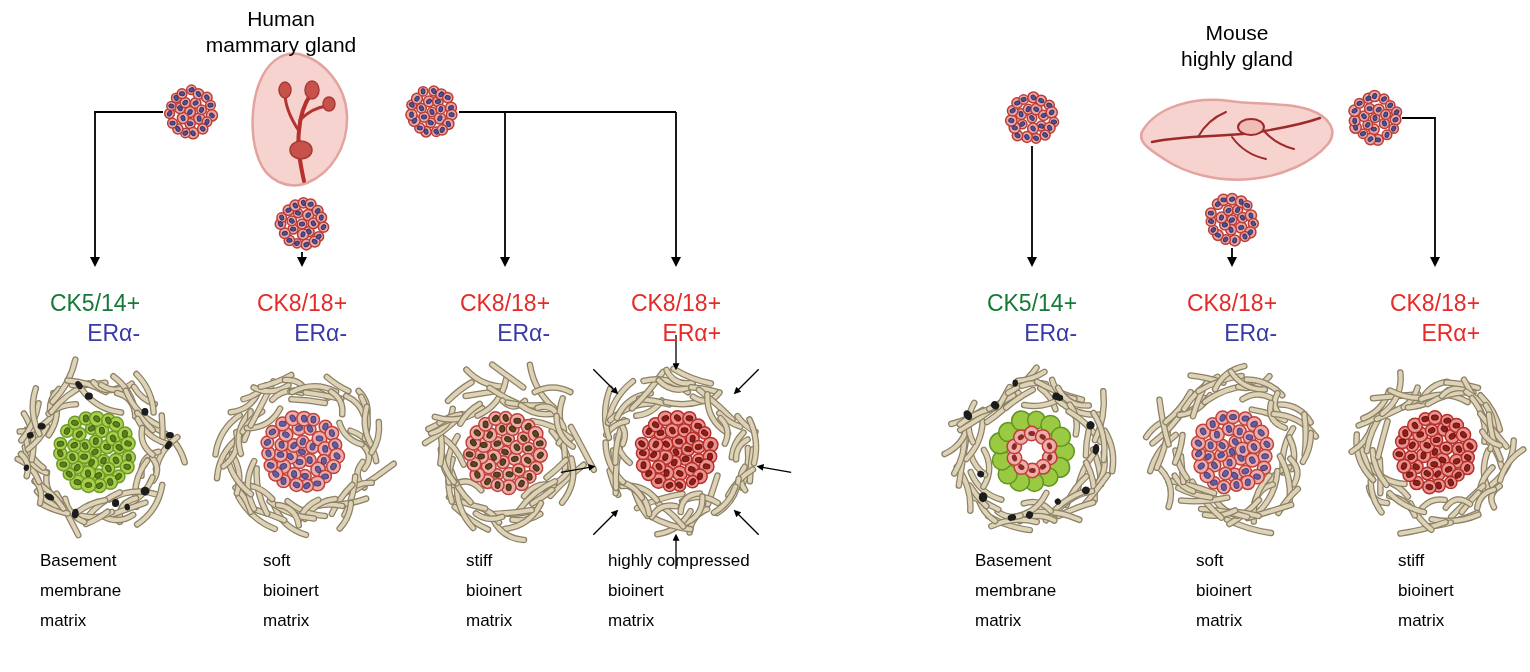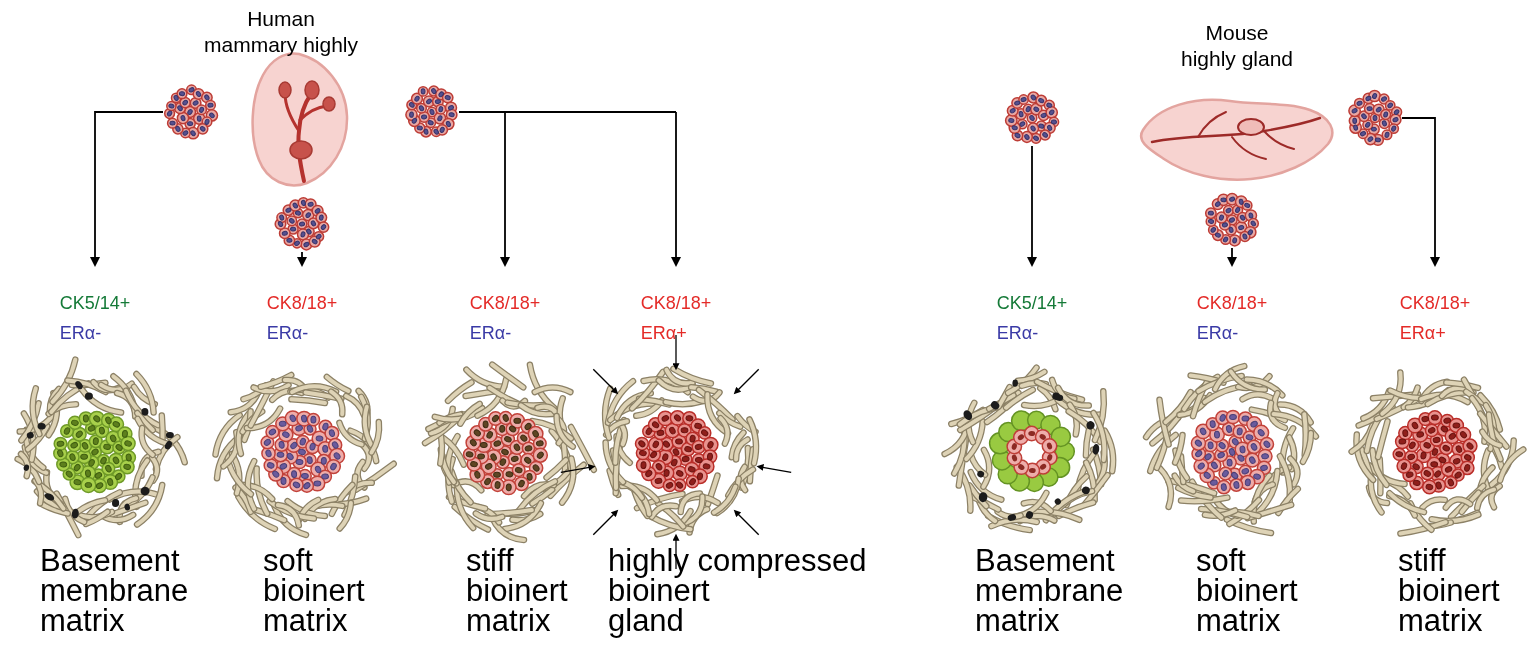--- a/index.html
+++ b/index.html
@@ -15,27 +15,27 @@
   .title {
     position:absolute;
     transform:translateX(-50%);
     text-align:center;
     font-size:21px; line-height:26px;
     white-space:pre-line;
   }
   .marker-label {
     position:absolute; top:288px;
     transform:translateX(-50%);
-    text-align:left;
-    font-size:18px; line-height:30px;
+    text-align:right;
+    font-size:23px; line-height:30px;
   }
   .marker-label span { display:block; }
   .caption {
     position:absolute; top:546px;
-    font-size:31px; line-height:30px;
+    font-size:17px; line-height:30px;
     white-space:pre-line;
     text-align:left;
   }
 </style>
 </head>
 <body>
 
 <div class="canvas">
 
   <svg id="art" class="art" width="1530" height="672" viewBox="0 0 1530 672">
@@ -1611,21 +1611,21 @@
         <path d="M758.7,369.3 L738.2,389.8" fill="none" stroke="#000" stroke-width="1.3" marker-end="url(#ah2)"></path>
         <path d="M676.0,569.0 L676.0,540.0" fill="none" stroke="#000" stroke-width="1.3" marker-end="url(#ah2)"></path>
         <path d="M758.7,534.7 L738.2,514.2" fill="none" stroke="#000" stroke-width="1.3" marker-end="url(#ah2)"></path>
         <path d="M593.3,534.7 L613.8,514.2" fill="none" stroke="#000" stroke-width="1.3" marker-end="url(#ah2)"></path>
         <path d="M560.8,472.3 L589.3,467.3" fill="none" stroke="#000" stroke-width="1.3" marker-end="url(#ah2)"></path>
         <path d="M791.2,472.3 L762.7,467.3" fill="none" stroke="#000" stroke-width="1.3" marker-end="url(#ah2)"></path>
       </g>
     </svg>
 
   <div class="title" style="left:281px; top:6px">Human
-mammary highly</div>
+mammary gland</div>
   <div class="title" style="left:1237px; top:20px">Mouse
 highly gland</div>
 
   <div class="marker-label" style="left:95px">
     <span style="color: rgb(21, 122, 56);">CK5/14+</span>
     <span style="color: rgb(58, 58, 166);">ERα-</span>
   </div>
   <div class="marker-label" style="left:302px">
     <span style="color: rgb(228, 43, 40);">CK8/18+</span>
     <span style="color: rgb(58, 58, 166);">ERα-</span>
@@ -1656,21 +1656,21 @@
 membrane
 matrix</div>
   <div class="caption" style="left:263px">soft
 bioinert
 matrix</div>
   <div class="caption" style="left:466px">stiff
 bioinert
 matrix</div>
   <div class="caption" style="left:608px">highly compressed
 bioinert
-gland</div>
+matrix</div>
 
   <div class="caption" style="left:975px">Basement
 membrane
 matrix</div>
   <div class="caption" style="left:1196px">soft
 bioinert
 matrix</div>
   <div class="caption" style="left:1398px">stiff
 bioinert
 matrix</div>

